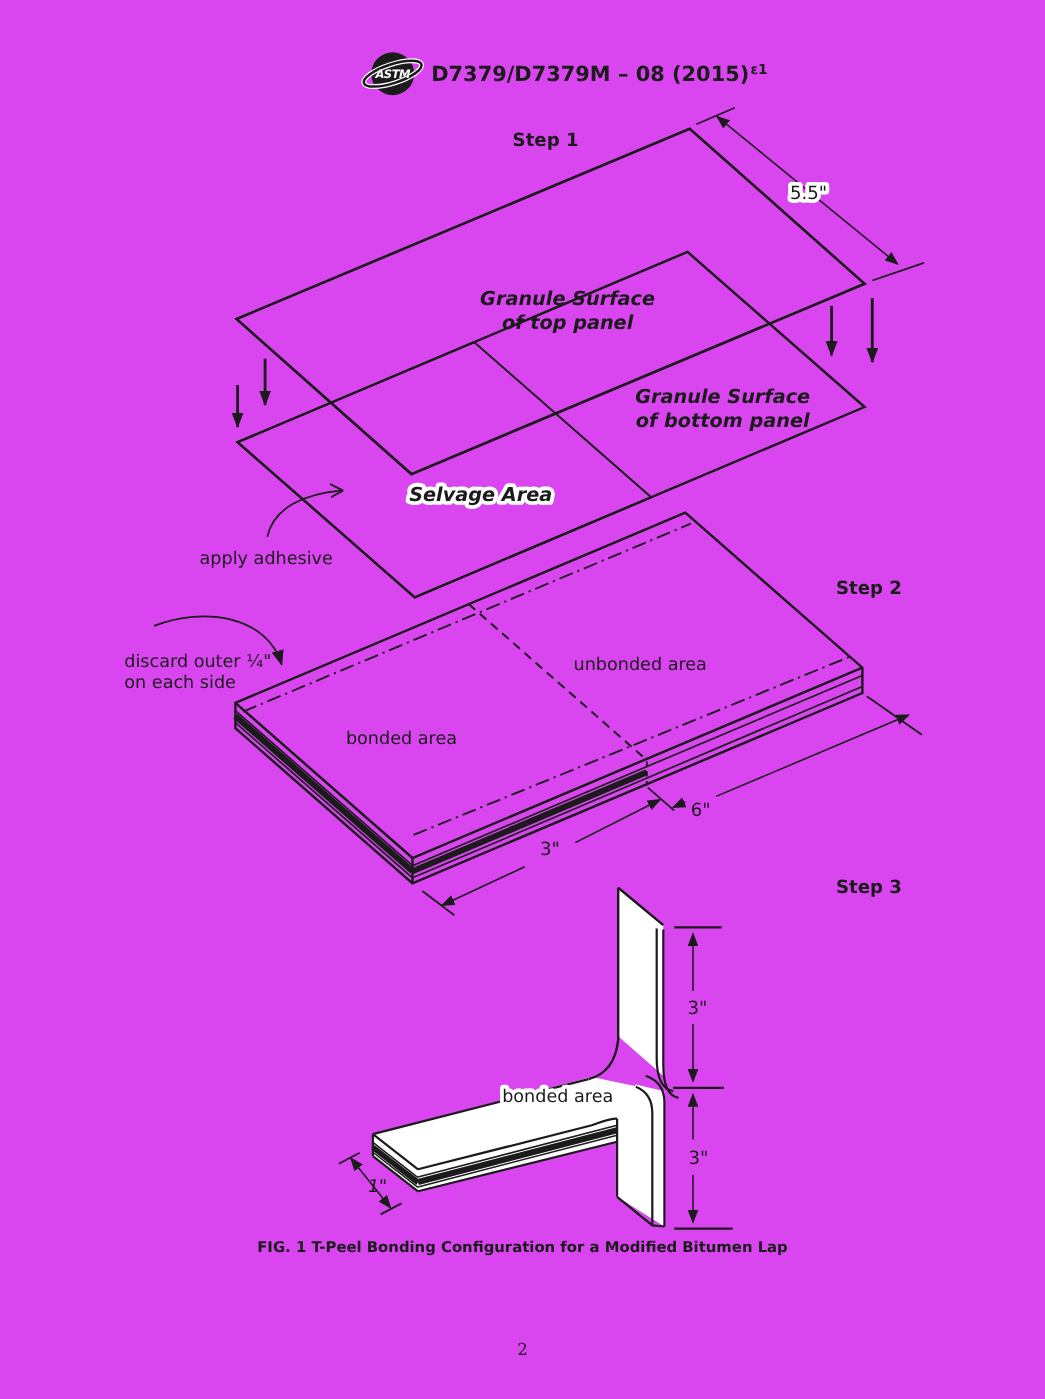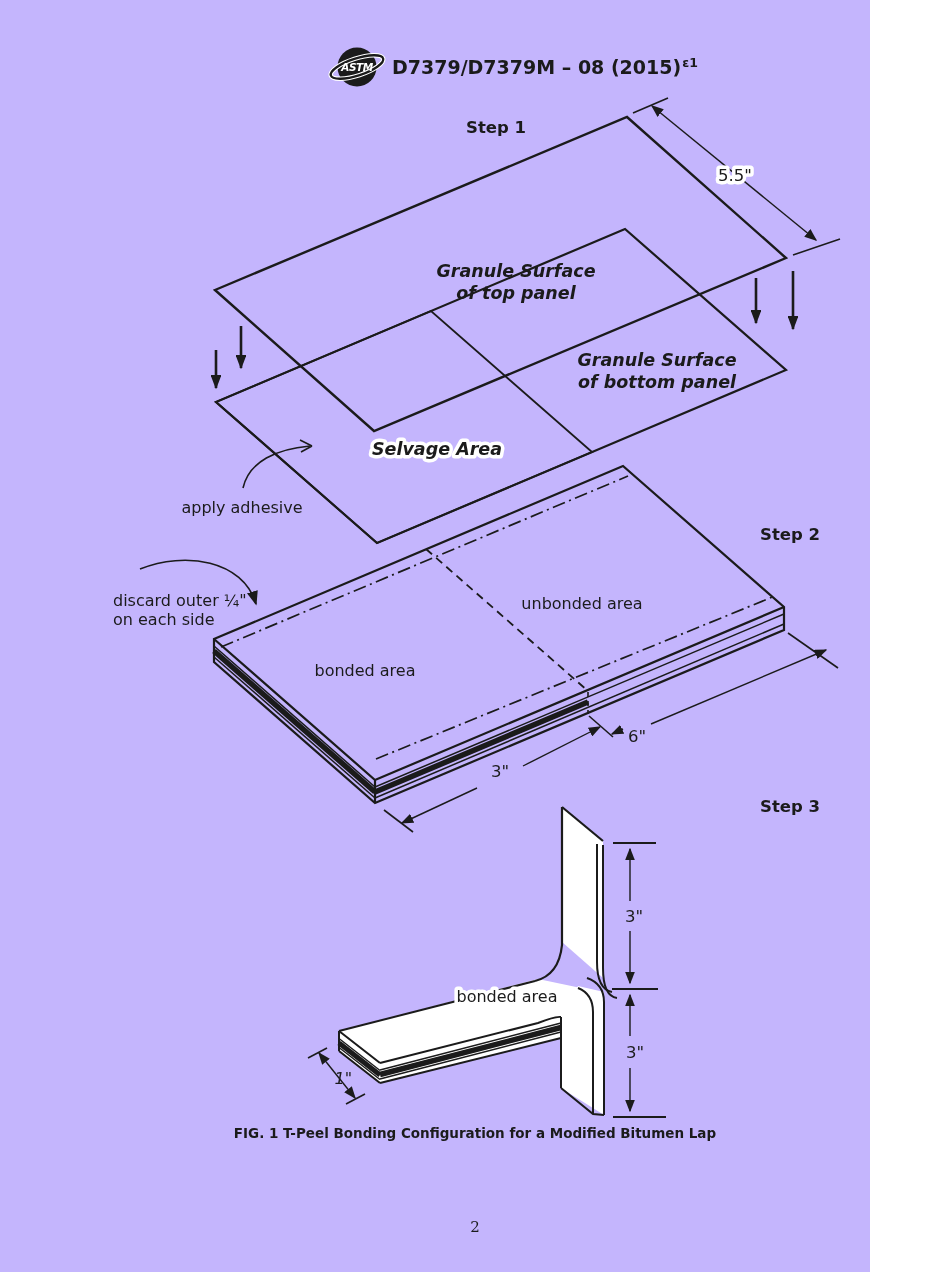--- a/index.html
+++ b/index.html
@@ -1,16 +1,16 @@
 <!DOCTYPE html>
 <html><head>
 <meta charset="utf-8">
 <style>
   html,body{margin:0;padding:0;background:#ffffff;}
-  .page{position:relative;width:870px;height:1272px;background:#c4b5fd;overflow:hidden;}
+  .page{position:relative;width:950px;height:1272px;background:#d946ef;overflow:hidden;}
   svg{position:absolute;left:0;top:0;}
   text{font-family:"DejaVu Sans","Liberation Sans",sans-serif;fill:#1b1b1b;}
   .t-title{font-size:19px;font-weight:bold;}
   .t-sup{font-size:12.5px;font-weight:bold;}
   .t-step{font-size:16.5px;font-weight:bold;}
   .t-panel{font-size:17.5px;font-weight:bold;font-style:italic;text-anchor:middle;}
   .t-note{font-size:16px;text-anchor:middle;}
   .t-notel{font-size:16px;text-anchor:start;}
   .t-dim{font-size:16.5px;text-anchor:middle;}
   .t-dim-it{font-size:16px;font-style:italic;text-anchor:end;}

